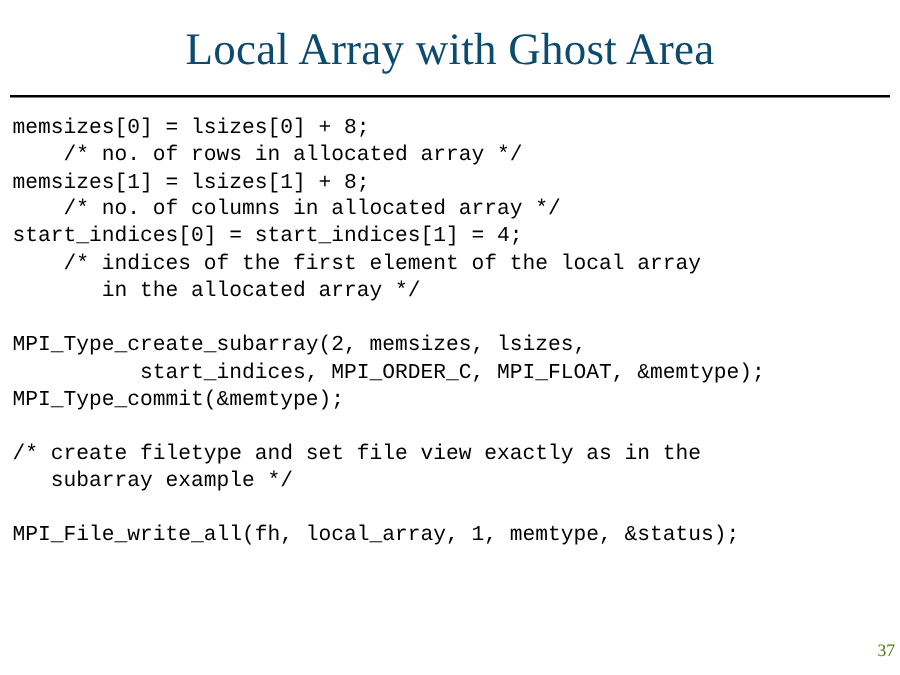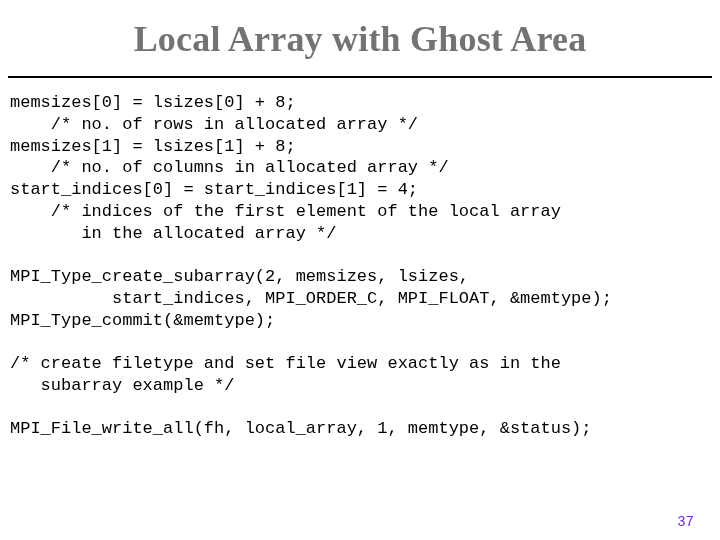--- a/index.html
+++ b/index.html
@@ -12,47 +12,47 @@
     color: #000;
     overflow: hidden;
   }
   .slide {
     position: relative;
     width: 720px;
     height: 540px;
     box-sizing: border-box;
   }
   .title {
-    color: #737373;
+    color: #0c4a6e;
     font-size: 36px;
     text-align: center;
     padding-top: 18px;
-    font-weight: bold;
+    font-weight: normal;
     letter-spacing: 0.2px;
   }
   .rule {
     border: none;
     border-top: 2px solid #000;
     margin: 16px 8px 0 8px;
   }
   .code {
     font-family: "Courier New", Courier, monospace;
     font-size: 17px;
     line-height: 1.28;
     white-space: pre;
     font-weight: normal;
     padding: 14px 10px 0 10px;
   }
   .pagenum {
     position: absolute;
-    right: 26px;
+    right: 4px;
     bottom: 10px;
     font-size: 14px;
-    color: #6d28d9;
-    font-family: Liberation Mono, monospace;
+    color: #4d7c0f;
+    font-family: Liberation Serif, serif;
   }
 </style>
 </head>
 <body>
 
 <div class="slide">
   <div class="title">Local Array with Ghost Area</div>
   <hr class="rule">
   <div class="code">memsizes[0] = lsizes[0] + 8;
     /* no. of rows in allocated array */

